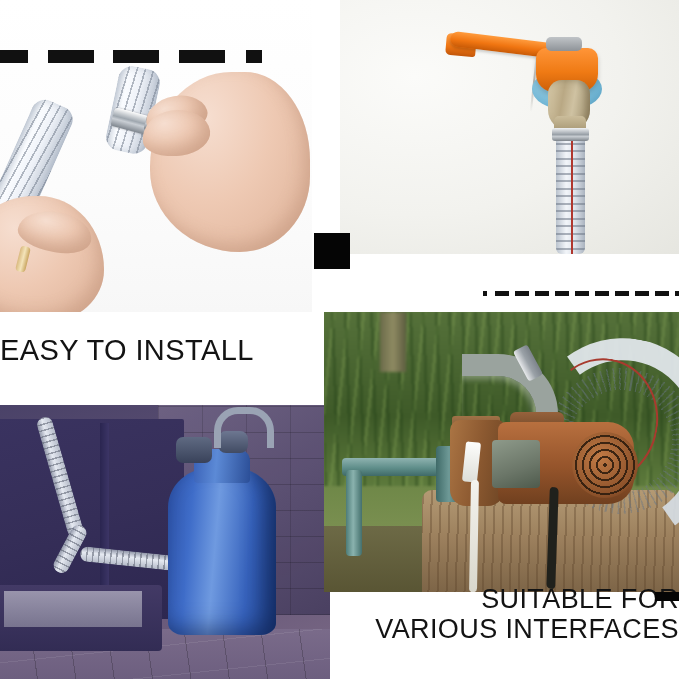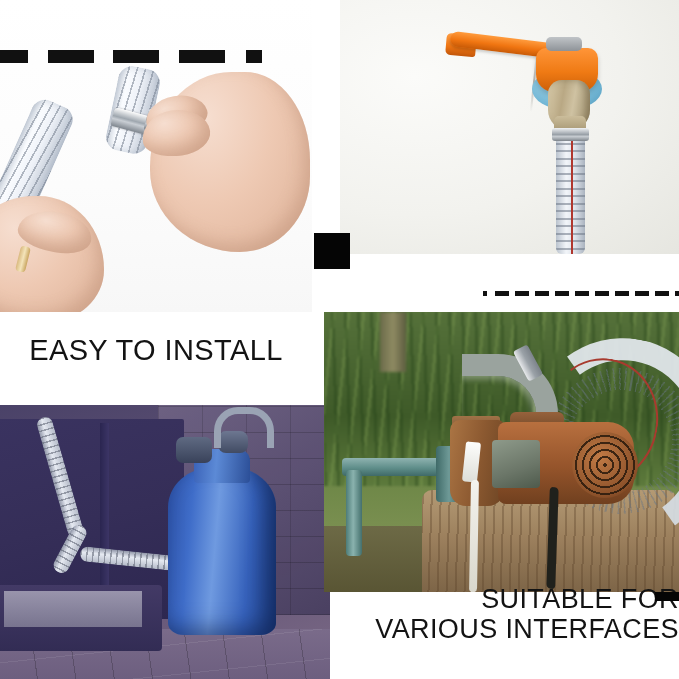--- a/index.html
+++ b/index.html
@@ -460,21 +460,20 @@
   .caption {
     position: absolute;
     color: #131313;
     font-weight: 400;
     letter-spacing: .4px;
     line-height: 1.12;
     white-space: pre-line;
   }
   #caption-install {
     left: 0; top: 334px; width: 312px;
-    text-align: center;
     font-size: 29px;
   }
   #caption-interfaces {
     left: 324px; top: 584px; width: 355px;
     text-align: right;
     font-size: 27px;
   }
 </style>
 </head>
 <body>

